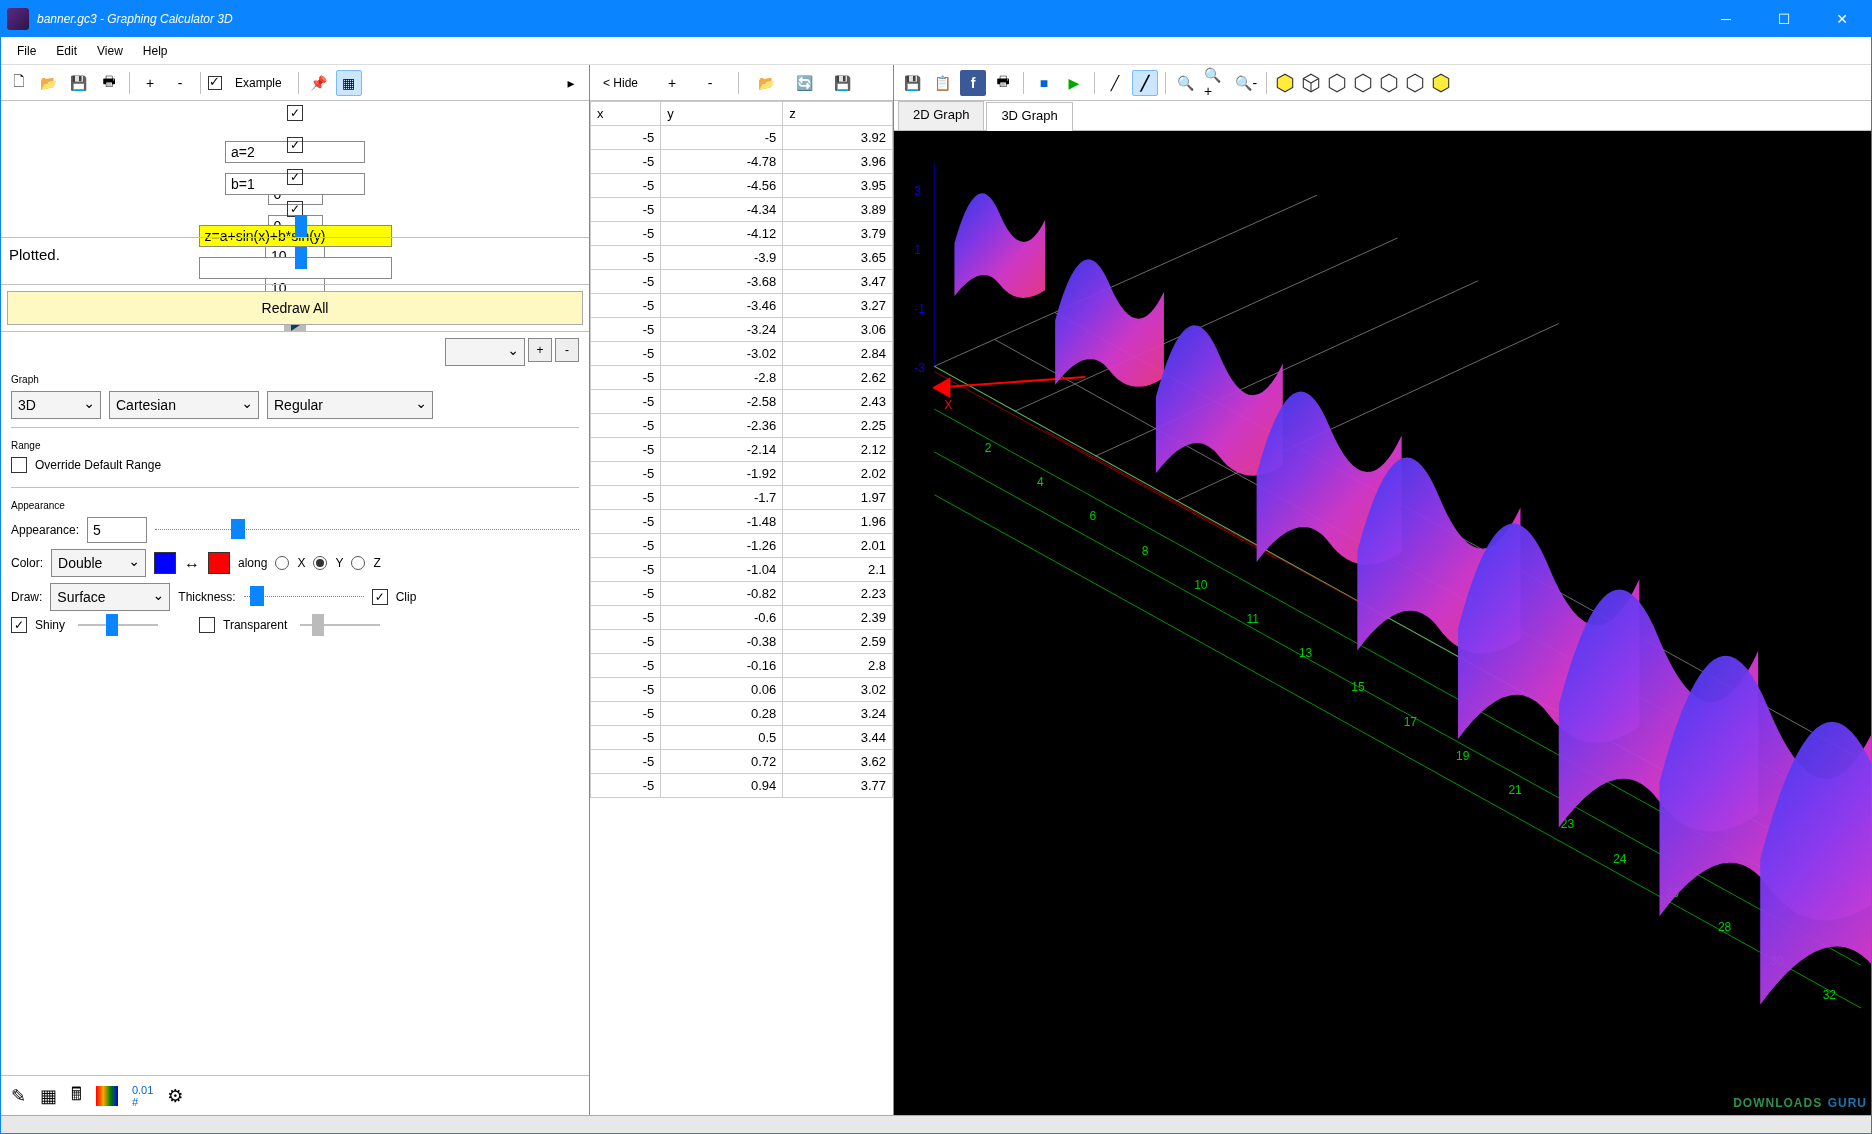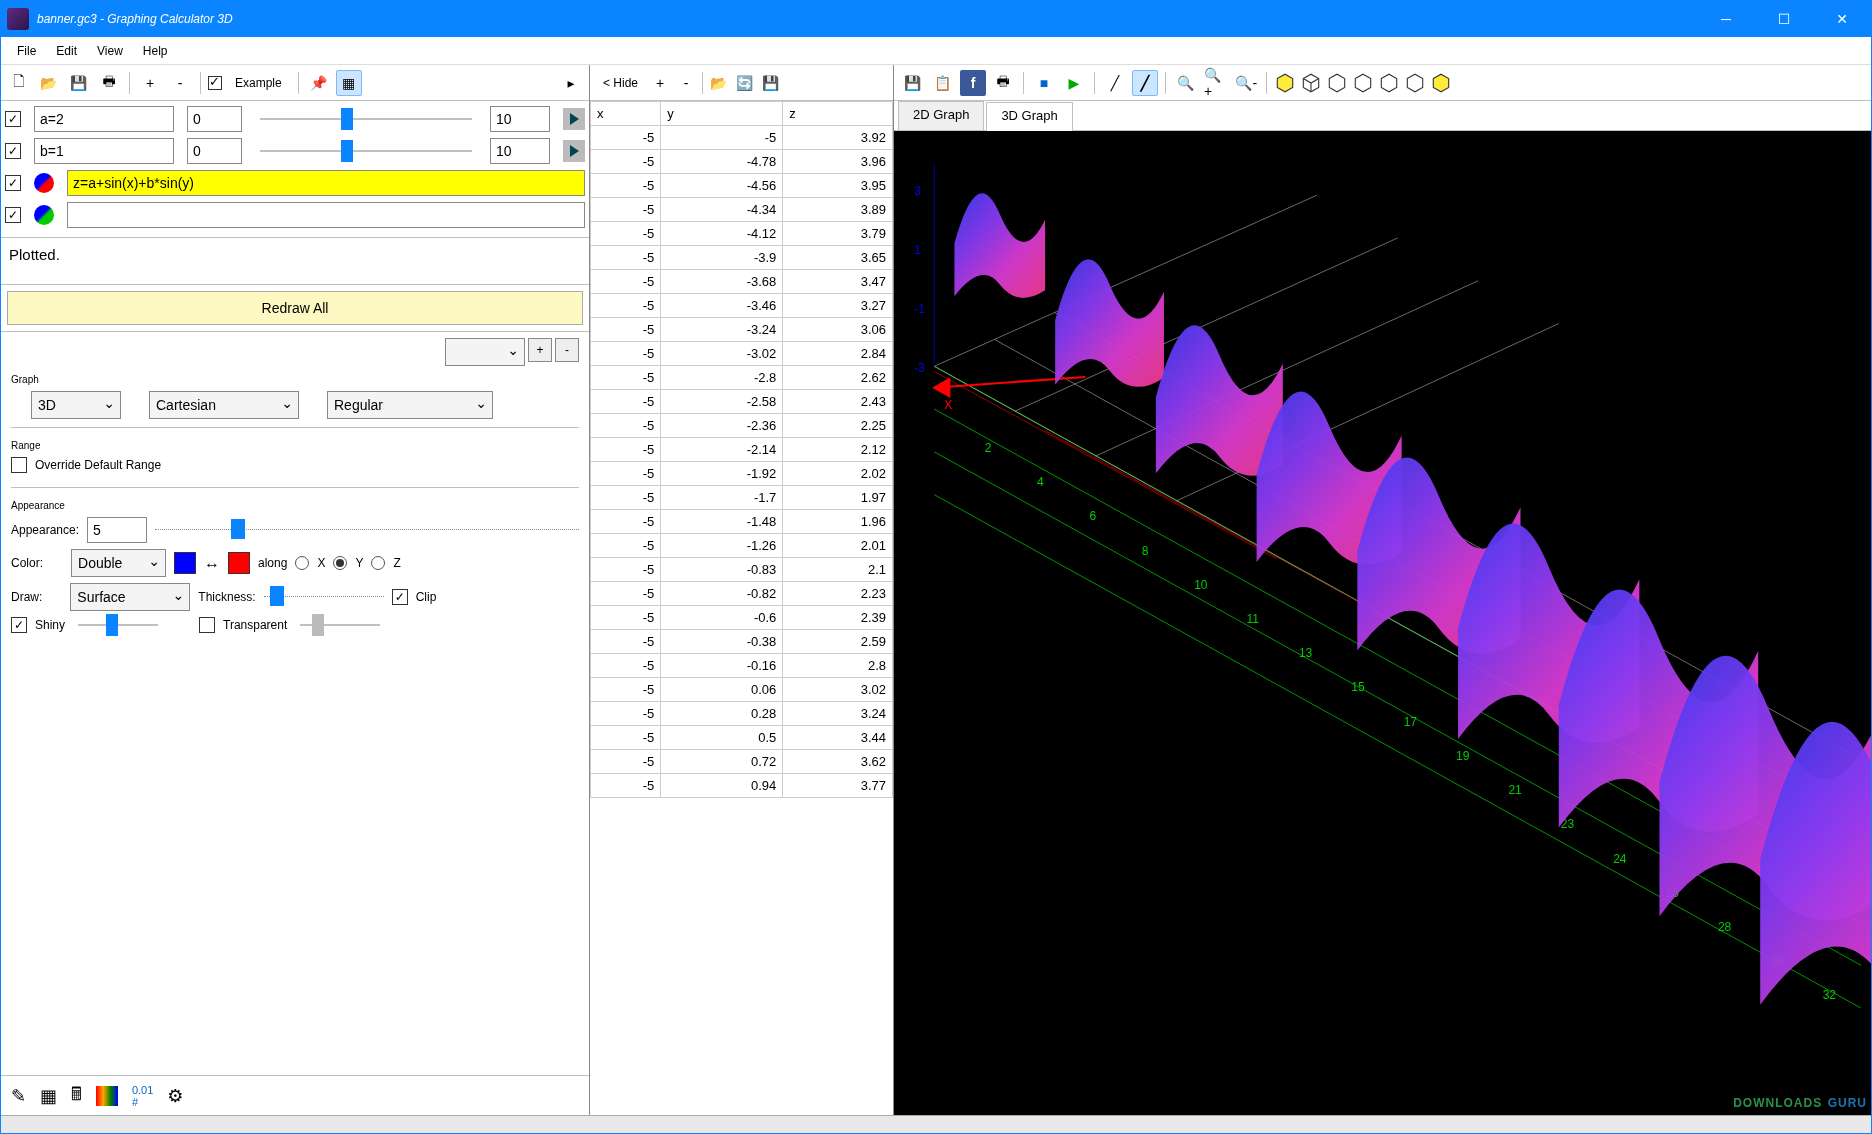--- a/index.html
+++ b/index.html
@@ -19,56 +19,56 @@
 .left { width: 589px; display: flex; flex-direction: column; border-right: 1px solid #888; }
 .left-toolbar { height: 36px; display: flex; align-items: center; padding: 3px 5px; gap: 4px; border-bottom: 1px solid #c0c0c0; }
 .tbicon { width: 26px; height: 26px; display: inline-flex; align-items: center; justify-content: center; border: 1px solid transparent; border-radius: 2px; font-size: 14px; }
 .tbicon.active { background: #cde6ff; border: 1px solid #7abaff; }
 .sep { width: 1px; height: 22px; background: #c0c0c0; margin: 0 3px; }
 .tbbtn { padding: 3px 8px; border: 1px solid transparent; }
 .small-check { width: 14px; height: 14px; border: 1px solid #333; display: inline-block; position: relative; }
 .small-check.checked::after { content: "✓"; position: absolute; top: -3px; left: 0; font-size: 13px; }
 
 .varrows { padding: 4px; }
-.varrow { display: flex; align-items: center; gap: 13px; margin-bottom: 4px; height: 28px; }
+.varrow { display: flex; align-items: center; gap: 20px; margin-bottom: 4px; height: 28px; flex-direction: column; }
 .checkbox { width: 16px; height: 16px; border: 1px solid #333; display: inline-flex; align-items: center; justify-content: center; font-size: 12px; }
 .checkbox.checked::after { content: "✓"; }
 .colorball { width: 20px; height: 20px; border-radius: 50%; }
 .textin { border: 1px solid #888; height: 26px; padding: 2px 5px; font-size: 14px; background: #fff; }
 .slider-track { flex: 1; height: 2px; background: #c0c0c0; position: relative; margin: 0 5px; }
 .slider-thumb { position: absolute; top: -10px; width: 12px; height: 22px; background: #0a84ff; }
 .playbtn { width: 22px; height: 22px; background: #bbb; display: flex; align-items: center; justify-content: center; }
 .playbtn::after { content: ""; border-left: 9px solid #045; border-top: 6px solid transparent; border-bottom: 6px solid transparent; }
 .eqrow input { flex: 1; }
 .eqrow.highlight input { background: #ffff00; }
 
 .status { padding: 8px; border-top: 1px solid #c0c0c0; border-bottom: 1px solid #c0c0c0; font-size: 15px; height: 48px; }
 .redraw { margin: 6px; }
 .redraw button { width: 100%; height: 34px; background: #fef9c3; border: 1px solid #aaa; font-size: 14px; }
 
 .settings { padding: 6px 10px; border-top: 1px solid #c0c0c0; flex: 1; overflow: hidden; font-size: 14px; }
 .settings .toprow { display: flex; justify-content: flex-end; gap: 3px; margin-bottom: 8px; }
 .sqbtn { width: 24px; height: 24px; border: 1px solid #888; background: #eee; text-align: center; line-height: 22px; }
-.selectbox { border: 1px solid #888; height: 28px; padding: 3px 22px 3px 6px; background: #f4f4f4; position: relative; display: inline-flex; align-items: center; font-size: 14px; margin-left: 20px; }
+.selectbox { border: 1px solid #888; height: 28px; padding: 3px 22px 3px 6px; background: #f4f4f4; position: relative; display: inline-flex; align-items: center; font-size: 14px; }
 .selectbox::after { content: "⌄"; position: absolute; right: 5px; top: 3px; }
 .section-label { margin: 8px 0 5px 0; font-size: 10px; }
 fieldset.thinline { border: none; border-top: 1px solid #c0c0c0; margin-top: 8px; padding-top: 4px; }
 .row { display: flex; align-items: center; gap: 8px; margin: 6px 0; }
 .radio { width: 14px; height: 14px; border: 1px solid #555; border-radius: 50%; display: inline-block; position: relative; }
 .radio.checked::after { content: ""; position: absolute; inset: 2px; background: #333; border-radius: 50%; }
 .colorsq { width: 22px; height: 22px; border: 1px solid #333; }
 .dotslider { flex: 1; height: 8px; position: relative; }
 .dotslider::before { content: ""; position: absolute; left: 0; right: 0; top: 3px; border-top: 1px dotted #888; height: 0; }
 .dotslider .thumb { position: absolute; width: 14px; height: 20px; background: #0a84ff; top: -7px; }
 
 .bottomstrip { height: 40px; display: flex; align-items: center; gap: 14px; padding: 4px 10px; border-top: 1px solid #c0c0c0; }
 .bottomstrip span { font-size: 18px; }
 
 .middle { width: 304px; border-right: 1px solid #888; display: flex; flex-direction: column; }
-.mid-toolbar { height: 36px; display: flex; align-items: center; gap: 0; padding: 3px 4px; border-bottom: 1px solid #c0c0c0; }
+.mid-toolbar { height: 36px; display: flex; align-items: center; gap: 12px; padding: 3px 4px; border-bottom: 1px solid #c0c0c0; }
 .datatable { flex: 1; overflow-y: scroll; }
 .datatable table { width: 100%; border-collapse: collapse; }
 .datatable th, .datatable td { border: 1px solid #ccc; padding: 2px 6px; text-align: right; height: 24px; font-size: 13px; }
 .datatable th { text-align: left; font-weight: normal; background: #fff; position: sticky; top: 0; }
 
 .right { flex: 1; display: flex; flex-direction: column; }
 .right-toolbar { height: 36px; display: flex; align-items: center; gap: 4px; padding: 3px 6px; border-bottom: 1px solid #c0c0c0; }
 .cube { width: 22px; height: 22px; display: inline-block; position: relative; }
 .cube svg { width: 22px; height: 22px; }
 .tabs { height: 30px; display: flex; padding-left: 4px; border-bottom: 1px solid #c0c0c0; }
@@ -348,21 +348,21 @@
               <td>-1.48</td>
               <td>1.96</td>
             </tr>
             <tr>
               <td>-5</td>
               <td>-1.26</td>
               <td>2.01</td>
             </tr>
             <tr>
               <td>-5</td>
-              <td>-0.83</td>
+              <td>-1.04</td>
               <td>2.1</td>
             </tr>
             <tr>
               <td>-5</td>
               <td>-0.82</td>
               <td>2.23</td>
             </tr>
             <tr>
               <td>-5</td>
               <td>-0.6</td>

